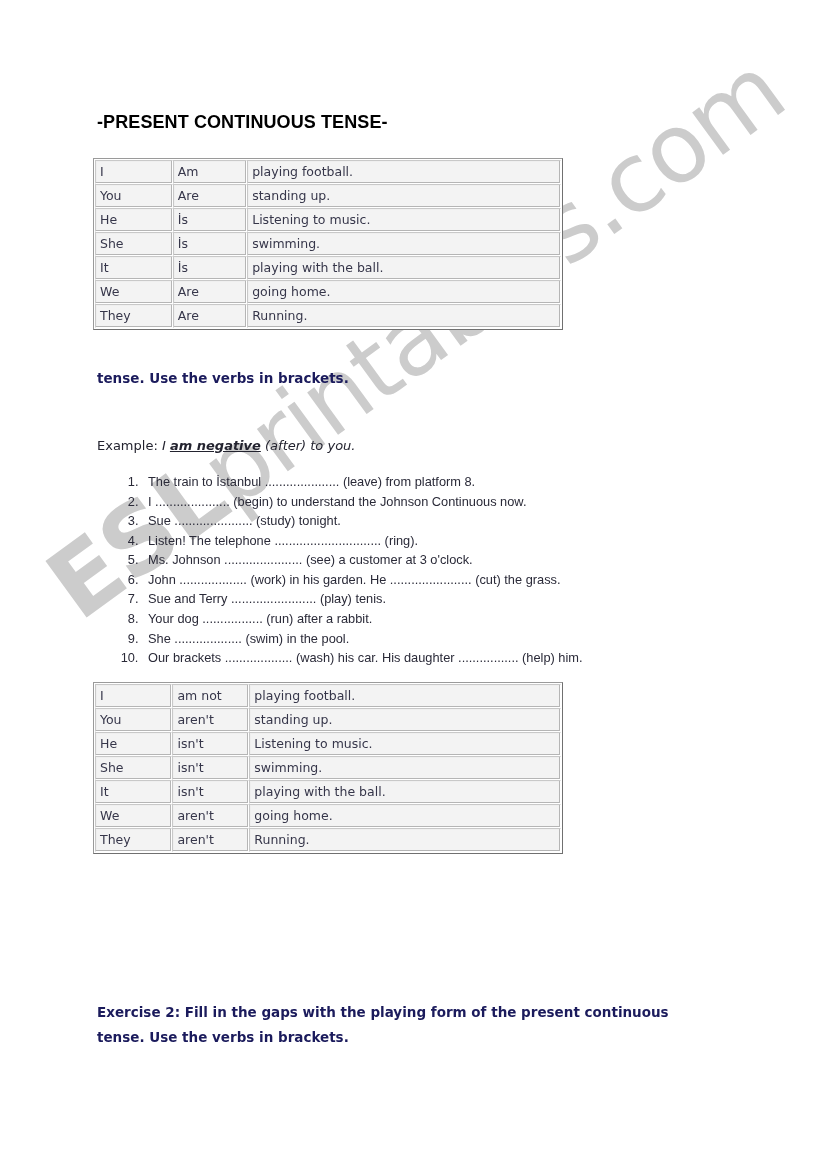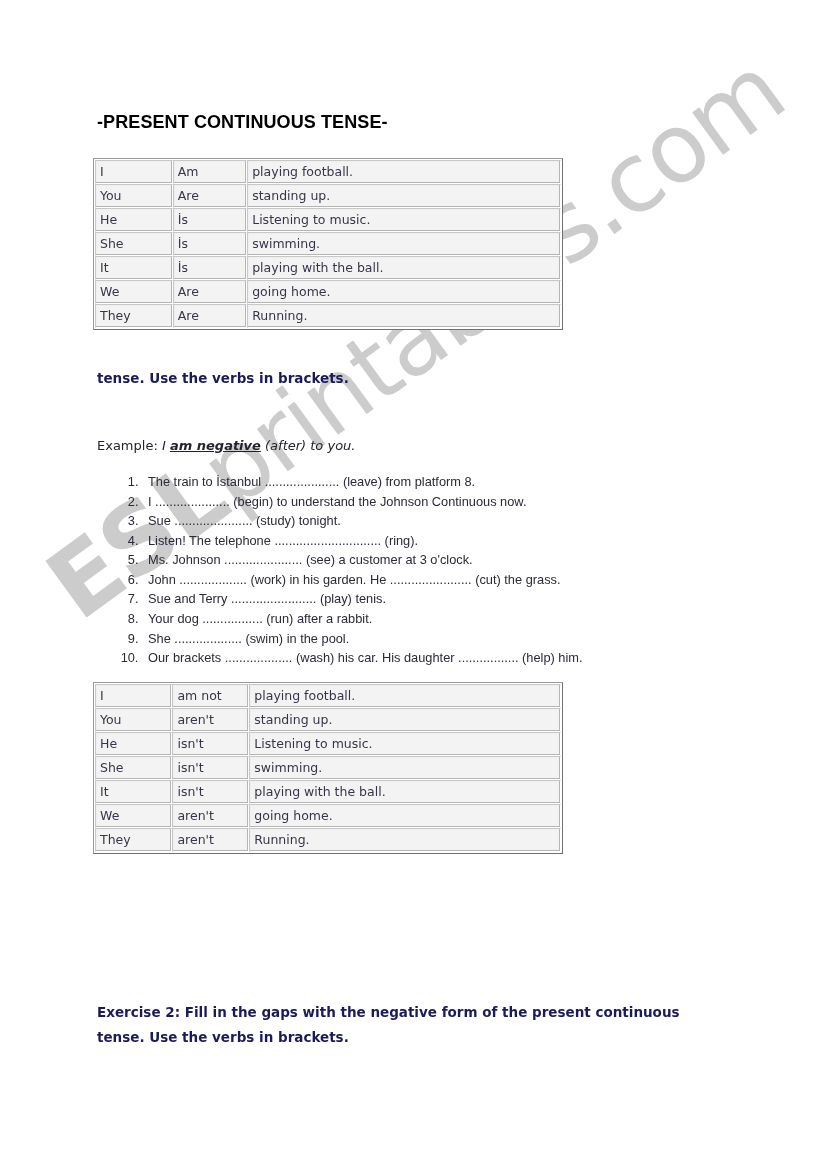--- a/index.html
+++ b/index.html
@@ -250,18 +250,18 @@
         </tr>
         <tr>
           <td class="c1">They</td>
           <td class="c2">aren't</td>
           <td class="c3">Running.</td>
         </tr>
       </tbody>
     </table>
 
     <div class="exercise-heading" id="exercise2-heading">
-      <span>Exercise 2: Fill in the gaps with the negative form of the present continuous</span>
+      <span>Exercise 2: Fill in the gaps with the playing form of the present continuous</span>
       <span class="last-line">tense. Use the verbs in brackets.</span>
     </div>
 
   </div>
 </div>
 
 </body></html>

